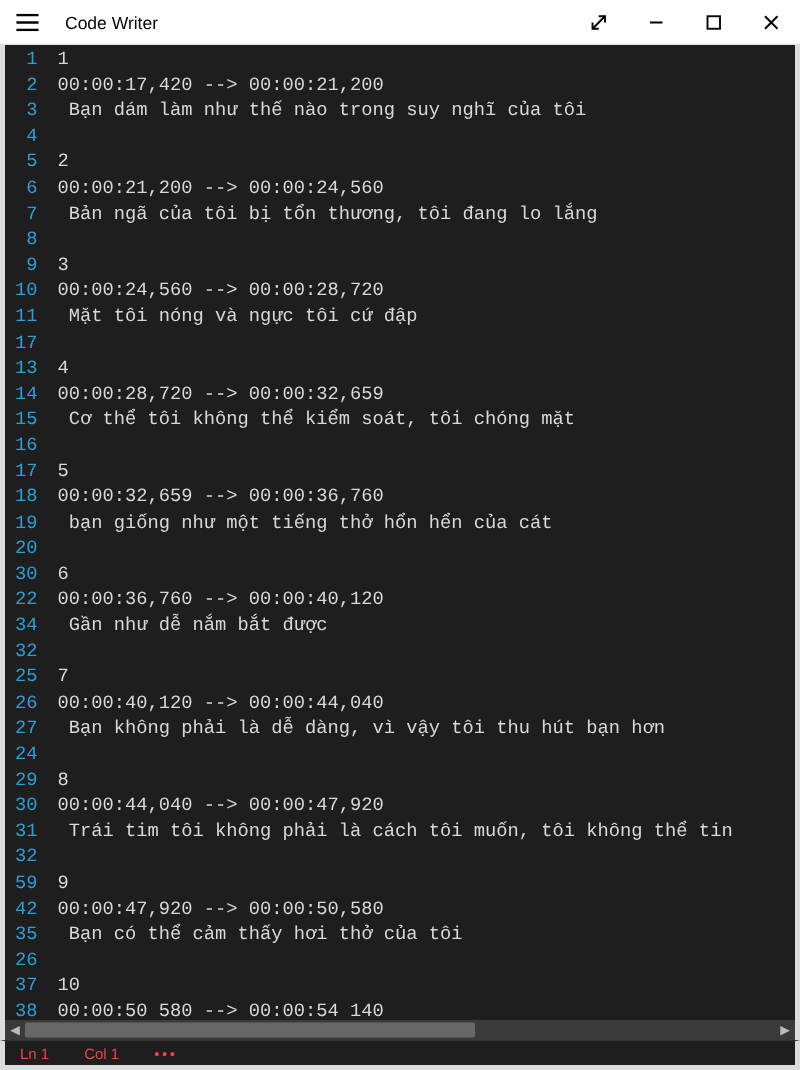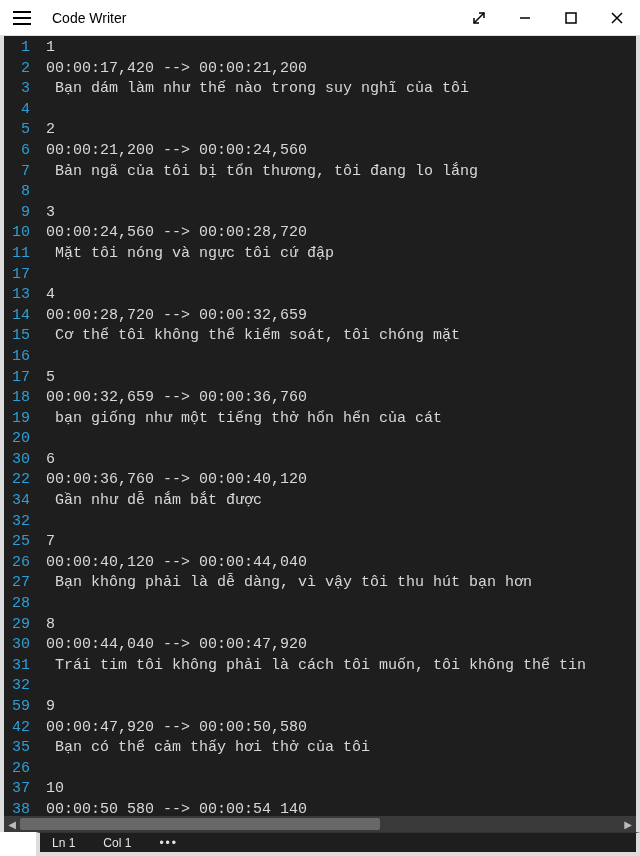--- a/index.html
+++ b/index.html
@@ -108,29 +108,28 @@
       width: 60%;
       background: #686868;
       border-radius: 2px;
     }
     .statusbar {
       height: 24px;
       background: #1e1e1e;
       border-top: 1px solid #333;
       display: flex;
       align-items: center;
-      color: #e5e5e5;
+      color: #ef4444;
       font-size: 12px;
       font-family: -apple-system, BlinkMacSystemFont, "Segoe UI", sans-serif;
       padding: 0 12px;
       gap: 28px;
       border-left: 4px solid #ddd;
       border-right: 4px solid #ddd;
       border-bottom: 4px solid #ddd;
-      margin-left: 36px;
     }
     .statusbar .dots {
       letter-spacing: 2px;
     }
   </style>
 </head>
 <body>
 
 <div class="titlebar">
   <div class="hamburger">
@@ -189,21 +188,21 @@
         <div>18</div>
         <div>19</div>
         <div>20</div>
         <div>30</div>
         <div>22</div>
         <div>34</div>
         <div>32</div>
         <div>25</div>
         <div>26</div>
         <div>27</div>
-        <div>28</div>
+        <div>24</div>
         <div>29</div>
         <div>30</div>
         <div>31</div>
         <div>32</div>
         <div>59</div>
         <div>42</div>
         <div>35</div>
         <div>26</div>
         <div>37</div>
         <div>38</div>

